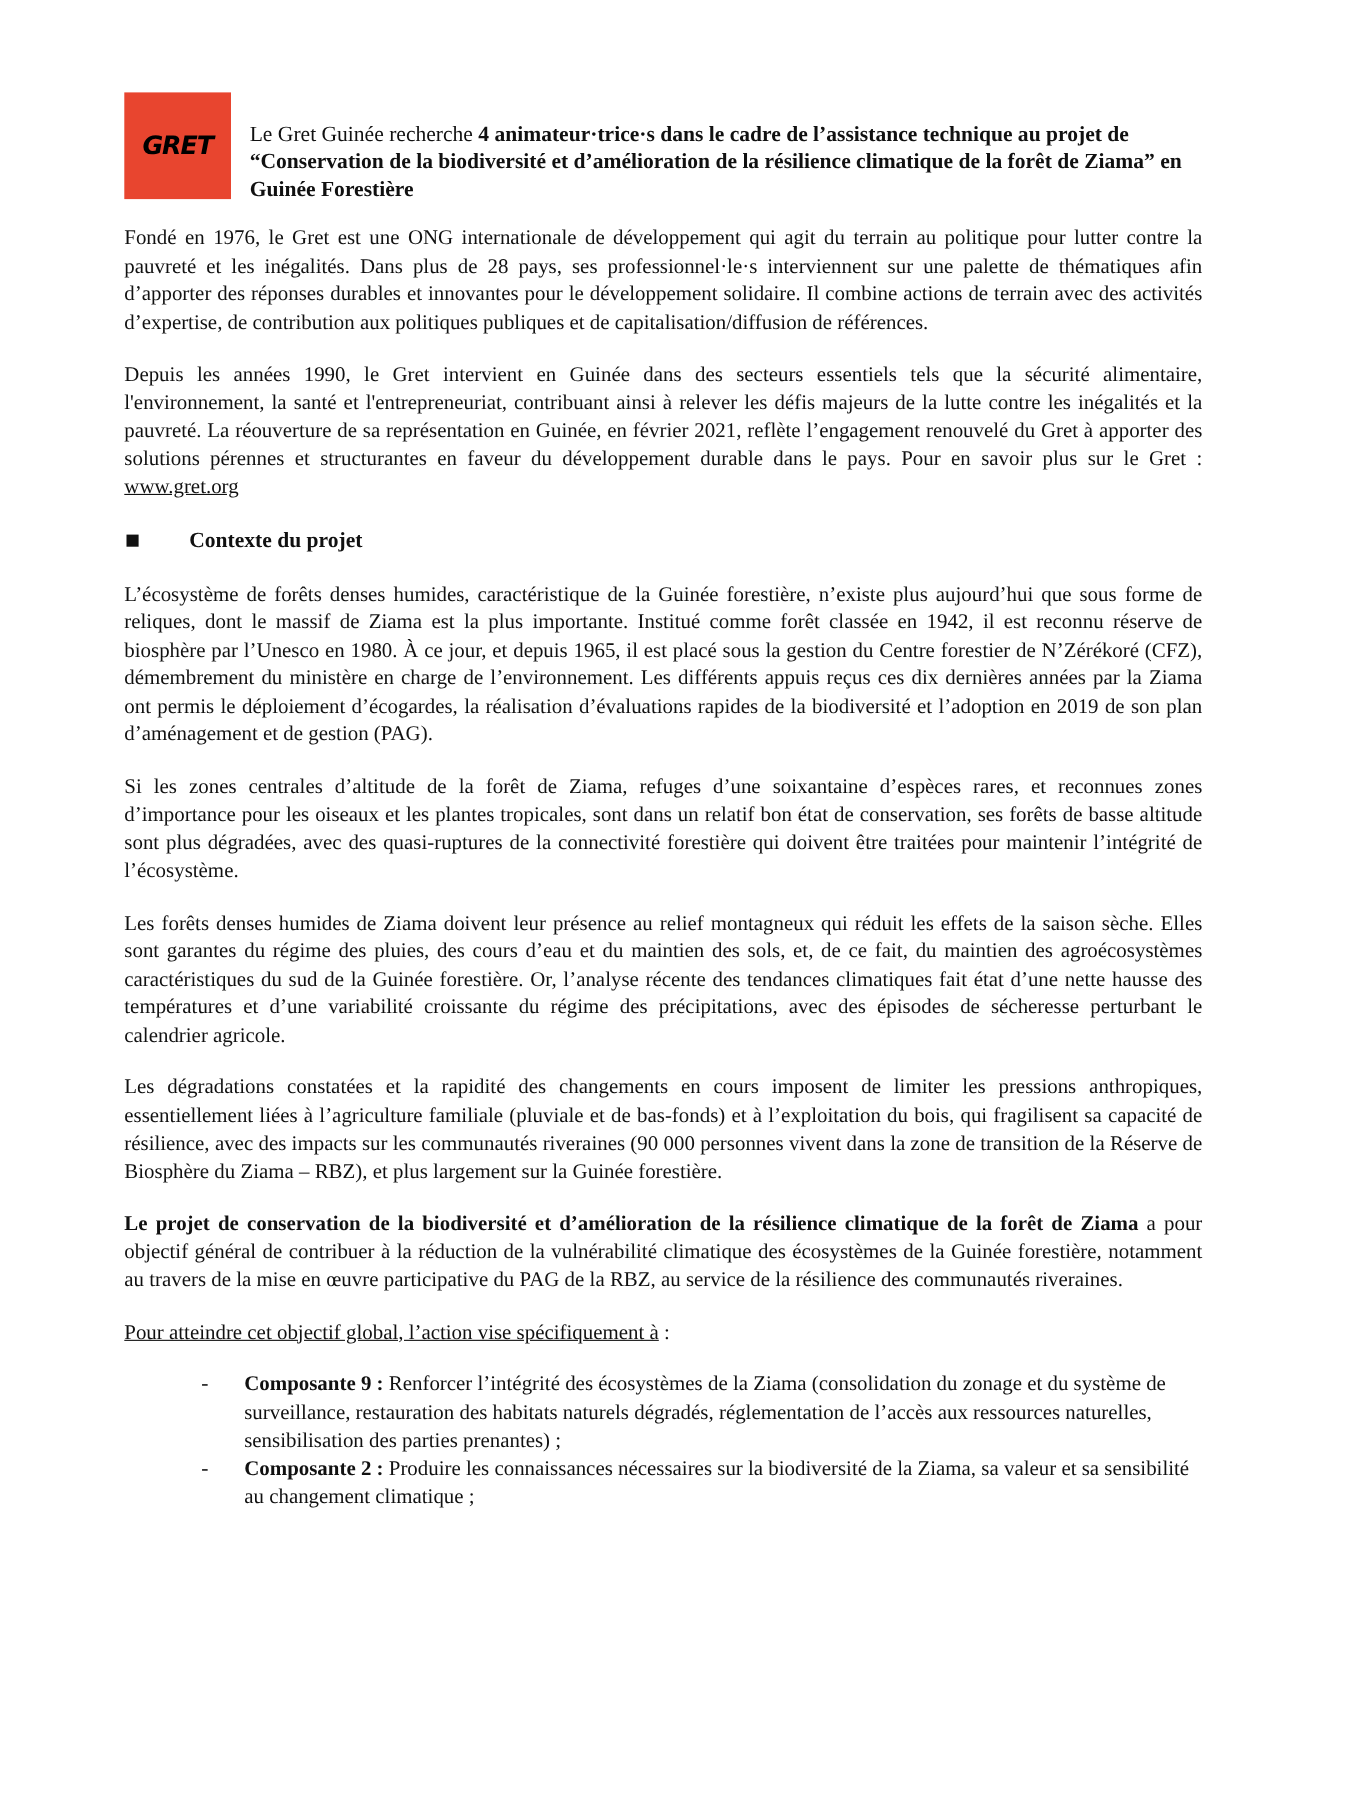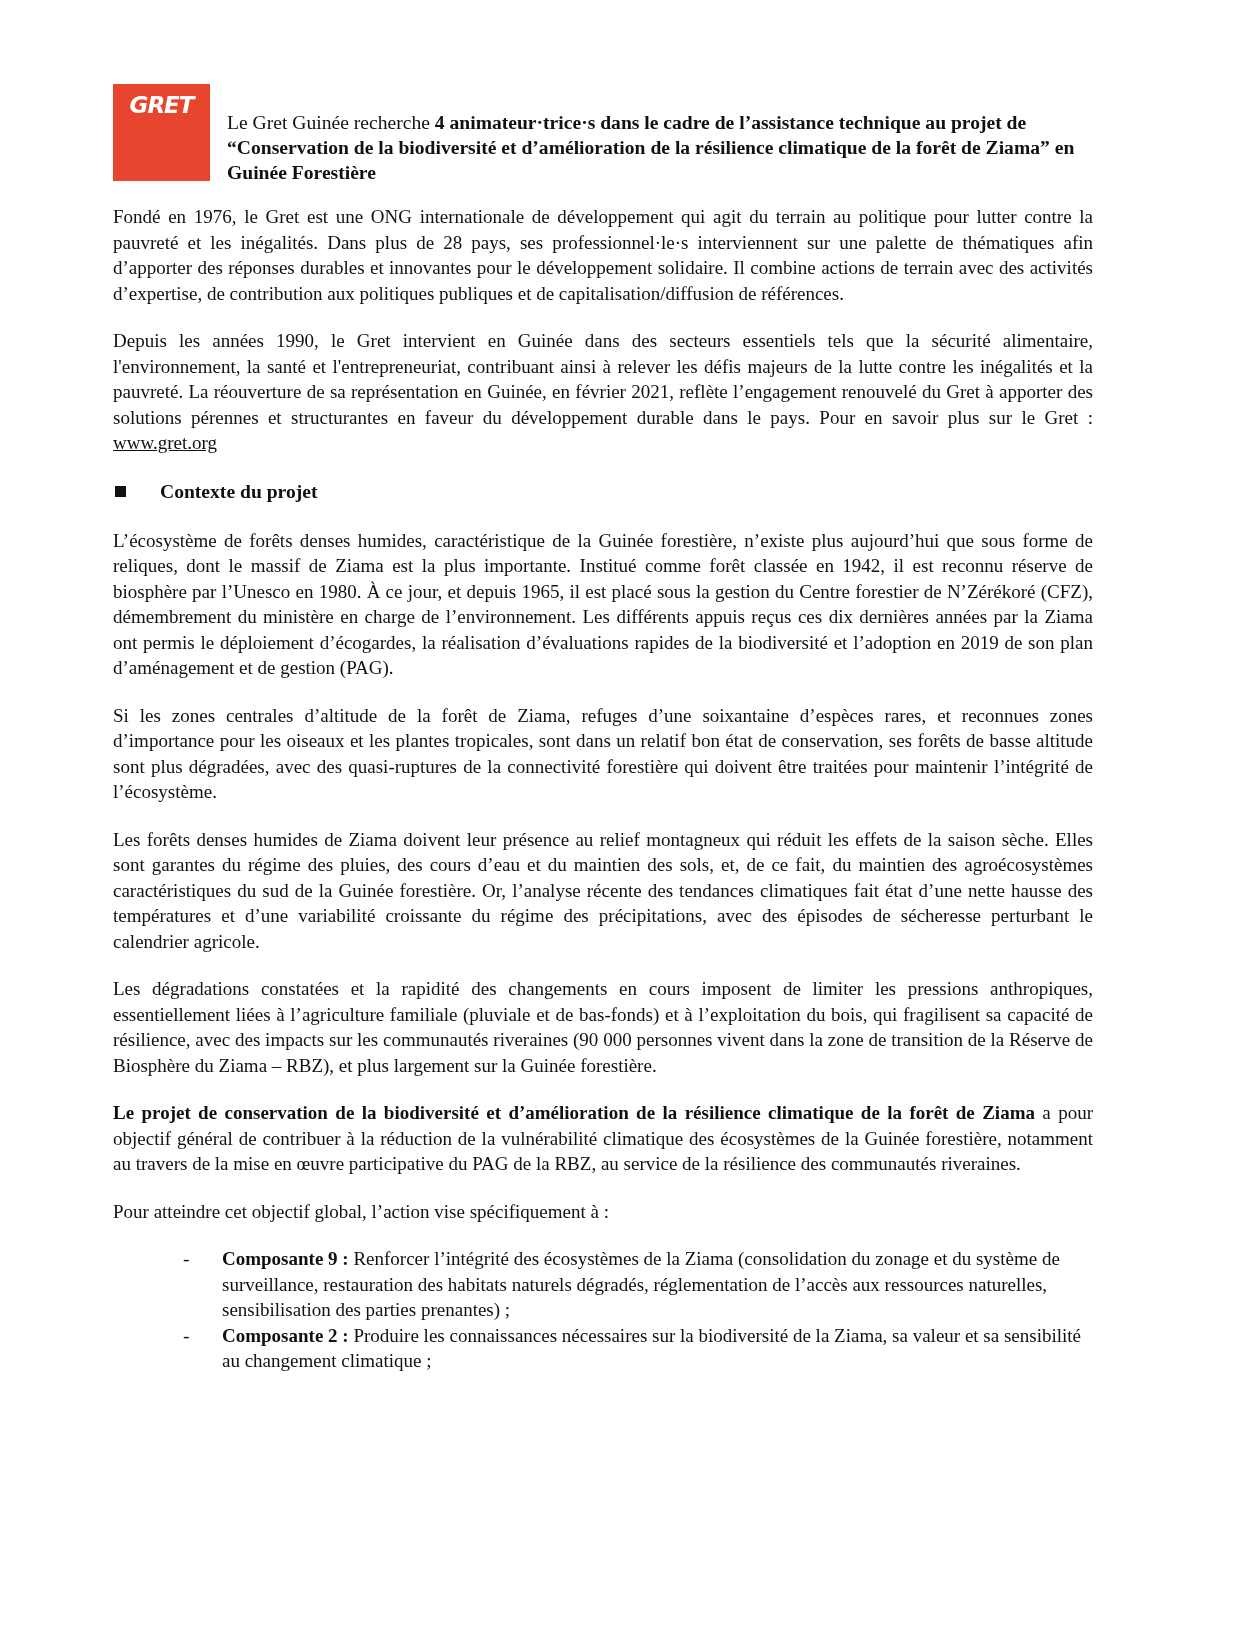--- a/index.html
+++ b/index.html
@@ -3,30 +3,30 @@
 <meta charset="utf-8">
 <style>
   html, body { margin: 0; padding: 0; background: #ffffff; }
   body { width: 1241px; height: 1634px; position: relative; overflow: hidden;
          font-family: "Liberation Serif", "DejaVu Serif", serif; color: #111111; }
   .page { position: absolute; left: 113px; top: 84px; width: 980px; }
   .p { font-size: 19px; line-height: 25.5px; text-align: justify; margin: 0; }
   .header { display: flex; align-items: flex-start; height: 100px; }
   .logo { width: 97px; height: 97px; background: #e8452f; flex: 0 0 97px;
           display: flex; align-items: flex-start; justify-content: center; }
-  .logo span { color: #ffffff; font-family: "DejaVu Sans", sans-serif; font-style: italic;
-               font-size: 23px; margin-top: 8px; letter-spacing: -1px; font-weight: bold; }
+  .logo span { color: #000000; font-family: "DejaVu Sans", sans-serif; font-style: italic;
+               font-size: 23px; margin-top: 36px; letter-spacing: -1px; font-weight: bold; }
   .intro { margin-left: 17px; margin-top: 26px; font-size: 19.6px; line-height: 25px; text-align: left; font-family: Liberation Serif, serif; }
   b { font-weight: bold; }
   .gap1 { height: 20px; }
   .gap2 { height: 22px; }
-  .heading { display: flex; align-items: center; font-size: 19.6px; font-weight: bold; height: 28px; }
+  .heading { display: flex; align-items: center; font-size: 19.6px; font-weight: bold; height: 28px; gap: 12px; }
   .sq { width: 11px; height: 11px; background: #111; margin-right: 34px; margin-left: 2px; }
   .link { text-decoration: underline; }
-  .u { }
+  .u { text-decoration: underline; }
   .list { margin-left: 70px; }
   .li { display: flex; }
   .dash { width: 39px; flex: 0 0 39px; font-size: 19.6px; line-height: 25.5px; }
   .li .p { text-align: left; }
 </style>
 </head>
 <body>
 
 <div class="page">
 

